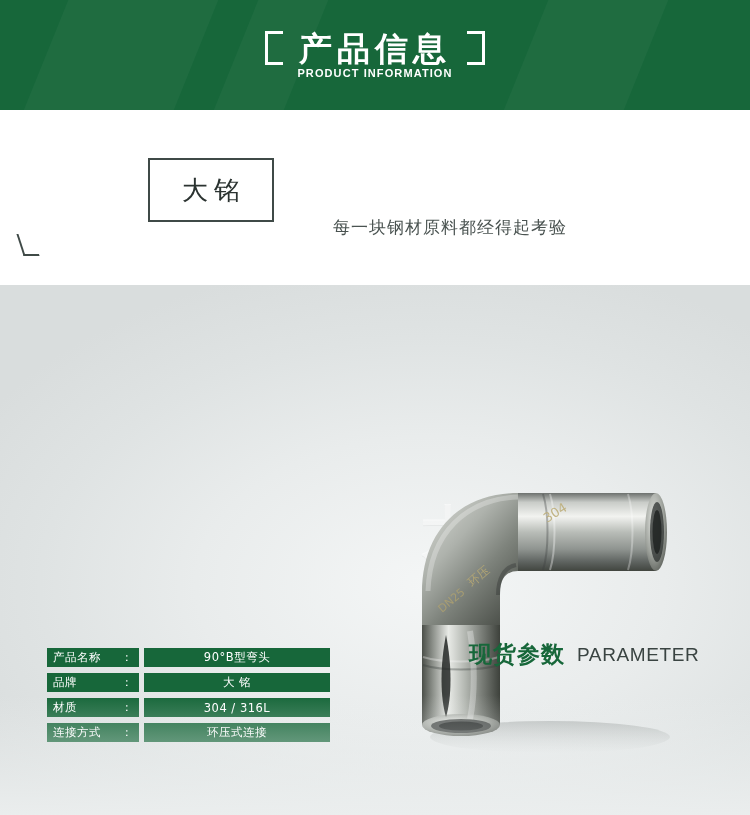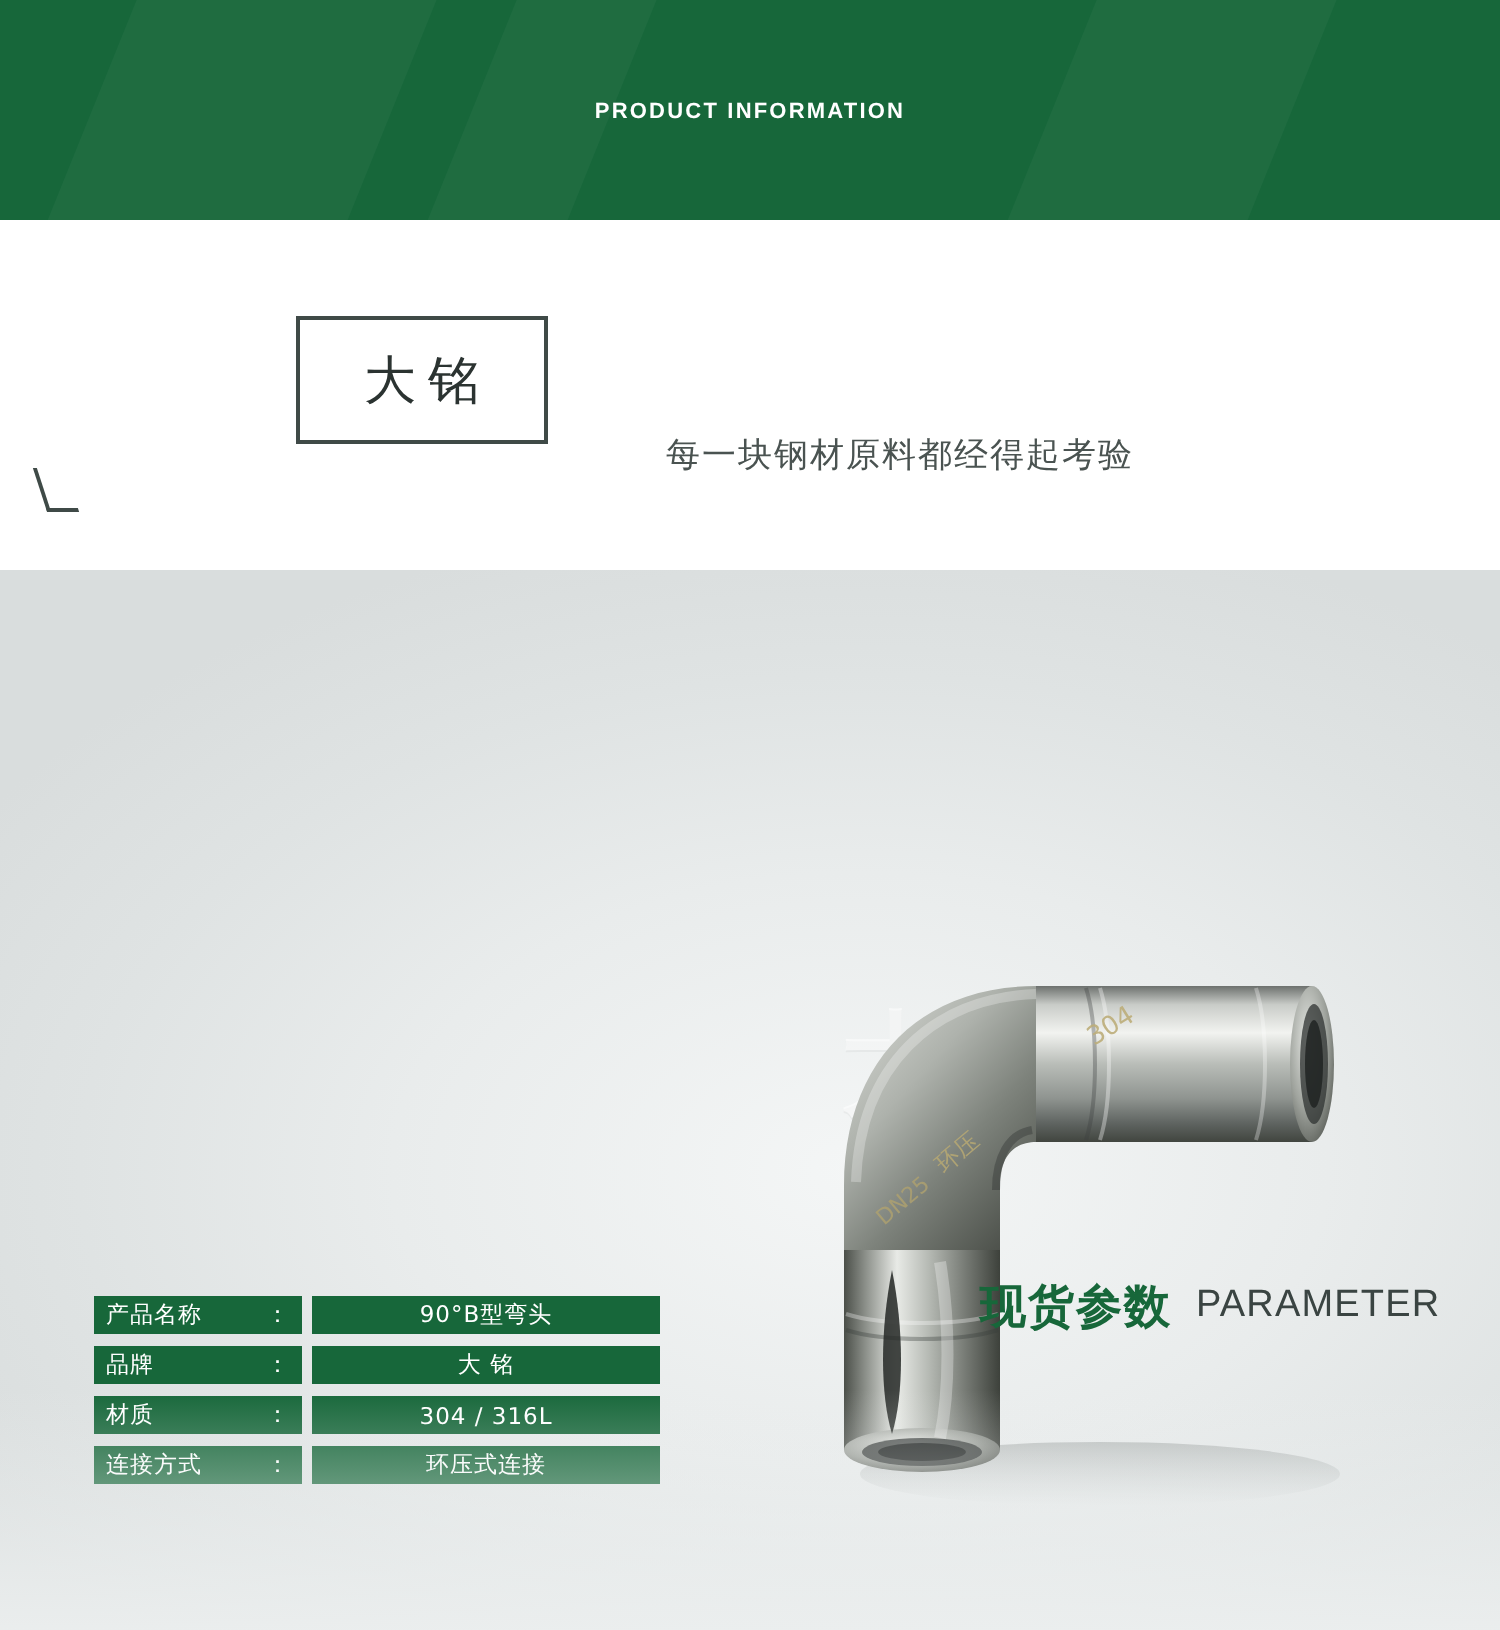--- a/index.html
+++ b/index.html
@@ -178,21 +178,21 @@
     position: absolute;
     left: 47px; top: 363px;
     width: 283px;
   }
   .spec-row {
     display: flex;
     height: 19px;
     margin-bottom: 6px;
   }
   .spec-key {
-    width: 104px;
+    width: 92px;
     background: #17673a;
     color: #ffffff;
     font-size: 11.5px;
     display: flex;
     align-items: center;
     justify-content: space-between;
     padding: 0 6px;
     font-family: "DejaVu Sans", sans-serif;
     letter-spacing: 0.5px;
   }
@@ -207,23 +207,23 @@
     display: flex;
     align-items: center;
     justify-content: center;
     font-family: "DejaVu Sans", sans-serif;
     letter-spacing: 0.5px;
   }
 
   
   .param-head {
     position: absolute;
-    left: 490px; top: 358px;
-    display: flex;
-    align-items: flex-start;
+    left: 469px; top: 358px;
+    display: flex;
+    align-items: flex-end;
     gap: 12px;
   }
   .param-cn {
     color: #17673a;
     font-size: 23px;
     font-weight: bold;
     letter-spacing: 1px;
     font-family: "DejaVu Sans", sans-serif;
     line-height: 1;
   }
@@ -236,20 +236,29 @@
   }
 </style>
 </head>
 <body>
 
 <div class="banner">
   <div class="streak s1"></div>
   <div class="streak s2"></div>
   <div class="streak s3"></div>
   <div class="banner-inner">
+    <div class="banner-title-row">
+      <div class="bracket left">
+          <div class="v"></div>
+        </div>
+      <div class="banner-title">产品信息</div>
+      <div class="bracket right">
+          <div class="v"></div>
+        </div>
+    </div>
     <div class="banner-sub">PRODUCT INFORMATION</div>
   </div>
 </div>
 
 <div class="slogan-wrap">
   <div class="speech">
     <span class="speech-text">大铭</span>
   </div>
   <div class="speech-tail"></div>
   <div class="slogan-sub">每一块钢材原料都经得起考验</div>

